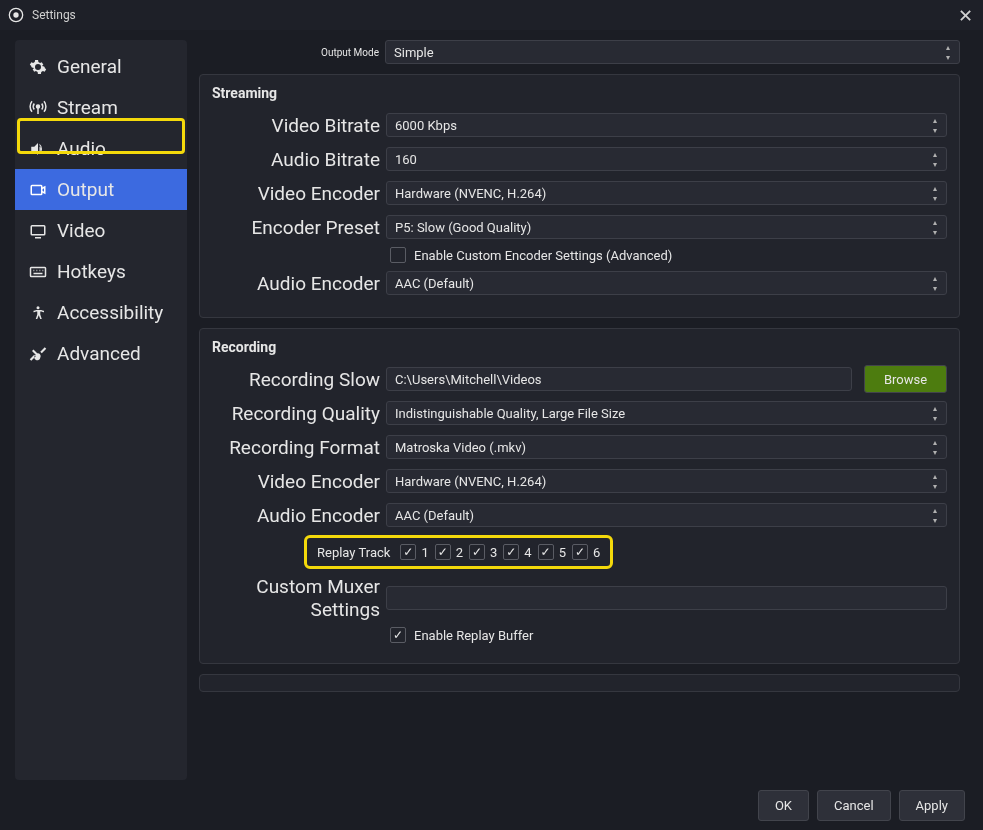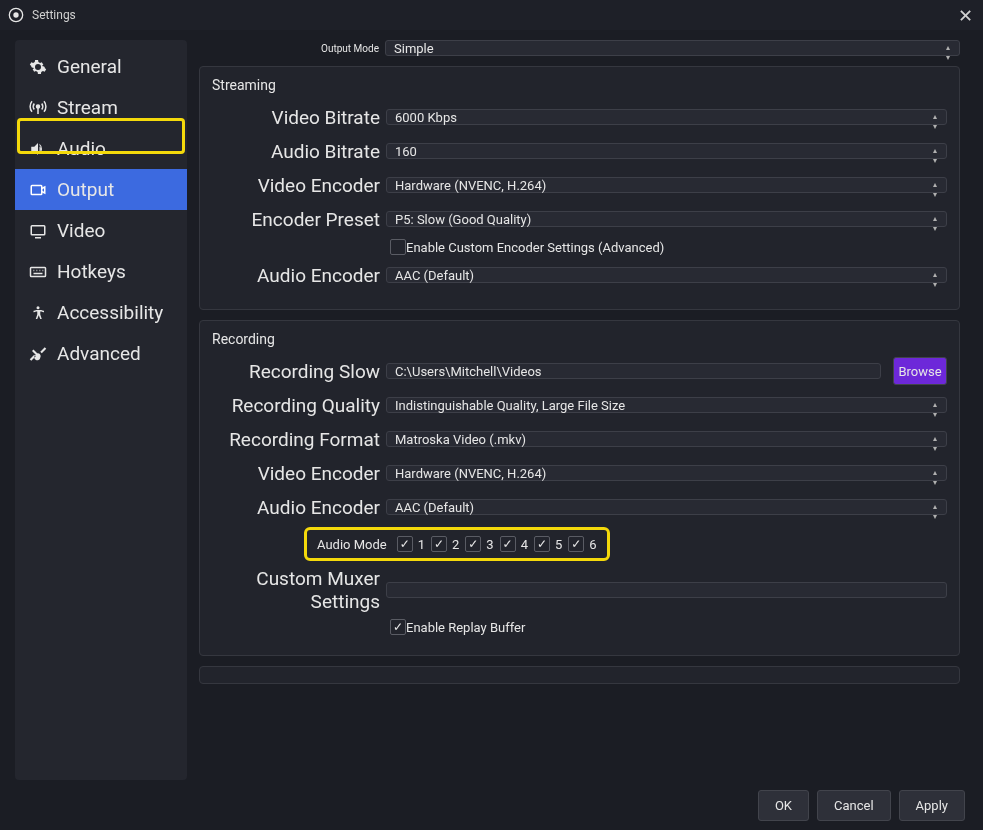--- a/index.html
+++ b/index.html
@@ -14,29 +14,29 @@
   .side-item.active { background: #3c6ae0; }
   .side-item .icon { width: 18px; height: 18px; display: flex; align-items: center; justify-content: center; flex-shrink: 0; }
   .side-item .icon svg { width: 18px; height: 18px; }
   .highlight-output { position: absolute; border: 3px solid #f4d90b; border-radius: 4px; pointer-events: none; }
   .main { flex: 1; display: flex; flex-direction: column; gap: 10px; overflow-y: auto; padding-right: 8px; position: relative; }
   .main::-webkit-scrollbar { width: 8px; }
   .main::-webkit-scrollbar-thumb { background: #3a3d47; border-radius: 4px; }
   .mode-row { display: flex; align-items: center; gap: 6px; }
   .mode-row .label { width: 180px; text-align: right; font-size: 10px; }
   .panel { background: #22242c; border: 1px solid #35373f; border-radius: 4px; padding: 10px 12px 14px 12px; }
-  .panel-title { font-weight: 400; font-size: 14px; margin-bottom: 10px; }
+  .panel-title { font-weight: 700; font-size: 14px; margin-bottom: 10px; }
   .row { display: flex; align-items: center; gap: 6px; margin: 6px 0; min-height: 28px; }
   .row .label { width: 168px; text-align: right; font-size: 19px; flex-shrink: 0; }
-  .select, .textinput, .spin { flex: 1; background: #282a33; border: 1px solid #3d3f48; border-radius: 3px; height: 16px; display: flex; align-items: center; padding: 0 8px; font-size: 13px; color: #e6e6e6; position: relative; }
+  .select, .textinput, .spin { flex: 1; background: #282a33; border: 1px solid #3d3f48; border-radius: 3px; height: 24px; display: flex; align-items: center; padding: 0 8px; font-size: 13px; color: #e6e6e6; position: relative; }
   .spin-arrows, .select-arrows { position: absolute; right: 4px; top: 2px; width: 14px; display: flex; flex-direction: column; color: #b0b0b0; font-size: 8px; line-height: 10px; text-align: center; }
-  .checkbox-row { display: flex; align-items: center; padding-left: 178px; margin: 6px 0; }
+  .checkbox-row { display: flex; align-items: center; gap: 8px; padding-left: 178px; margin: 6px 0; }
   .checkbox { width: 16px; height: 16px; border: 1px solid #5a5c64; border-radius: 2px; display: flex; align-items: center; justify-content: center; background: transparent; flex-shrink: 0; }
   .checkbox.checked::after { content: "✓"; font-size: 12px; color: #e6e6e6; line-height: 1; }
-  .browse-btn { width: 54px; height: 28px; background: #6d28d9; border: 1px solid #42444c; border-radius: 3px; display: flex; align-items: center; justify-content: center; margin-left: 6px; cursor: pointer; font-size: 13px; }
+  .browse-btn { width: 83px; height: 28px; background: #4d7c0f; border: 1px solid #42444c; border-radius: 3px; display: flex; align-items: center; justify-content: center; margin-left: 6px; cursor: pointer; font-size: 13px; }
   .track-box { display: flex; align-items: center; gap: 5px; }
   .track-highlight { border: 3px solid #f4d90b; border-radius: 6px; padding: 6px 10px; display: flex; align-items: center; gap: 6px; }
   .footer { height: 50px; display: flex; align-items: center; justify-content: flex-end; padding: 0 18px; gap: 8px; }
   .btn { padding: 7px 16px; background: #2e3039; border: 1px solid #42444c; border-radius: 3px; cursor: pointer; font-size: 13px; color: #e6e6e6; }
   .partial-panel { background: #22242c; border: 1px solid #35373f; border-radius: 4px; padding: 10px 12px 0 12px; height: 18px; overflow: hidden; }
 </style>
 </head>
 <body>
 
 <div class="titlebar">
@@ -210,21 +210,21 @@
       </div>
       <div class="row">
         <span class="label">Audio Encoder</span>
         <div class="select">
             <span>AAC (Default)</span>
             <span class="select-arrows">▴<br>▾</span>
           </div>
       </div>
       <div class="row" style="justify-content:flex-start;">
         <div class="track-highlight" style="margin-left:92px;">
-          <span style="margin-right:4px;">Audio Mode</span>
+          <span style="margin-right:4px;">Replay Track</span>
           <span class="track-box">
               <span class="checkbox checked"></span>
               <span>1</span>
             </span>
           <span class="track-box">
               <span class="checkbox checked"></span>
               <span>2</span>
             </span>
           <span class="track-box">
               <span class="checkbox checked"></span>

